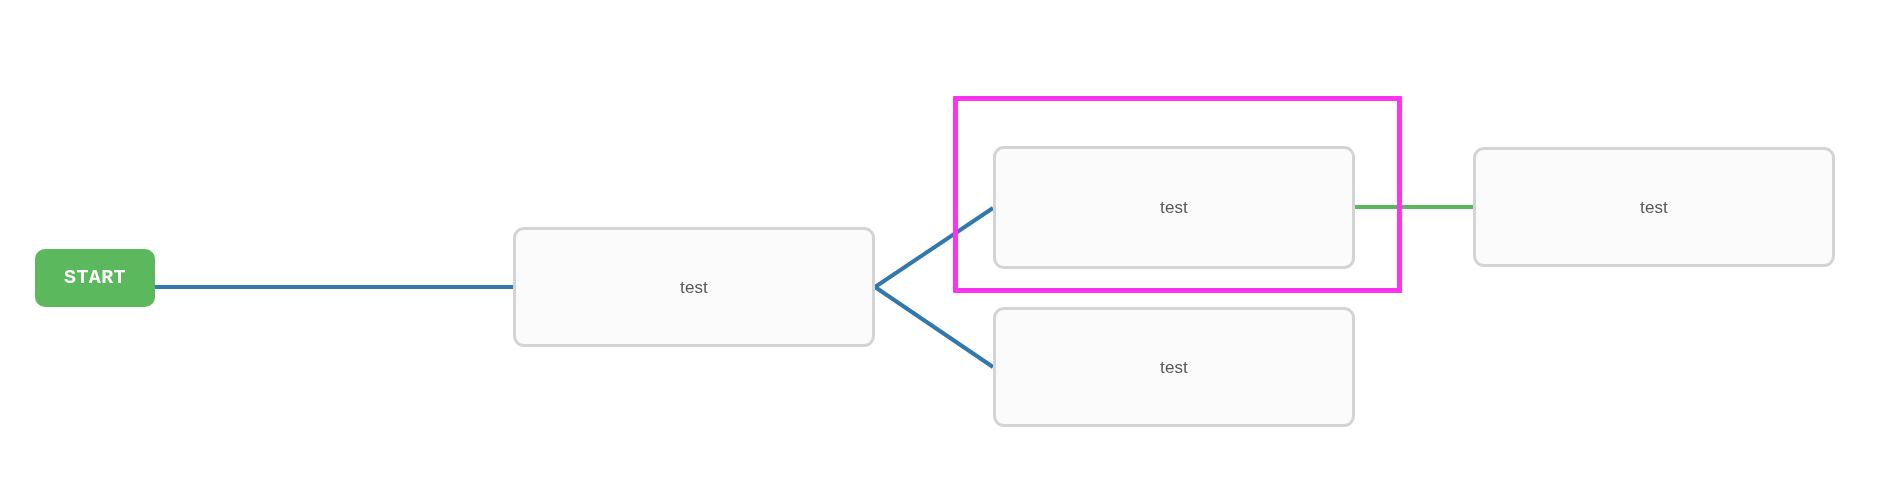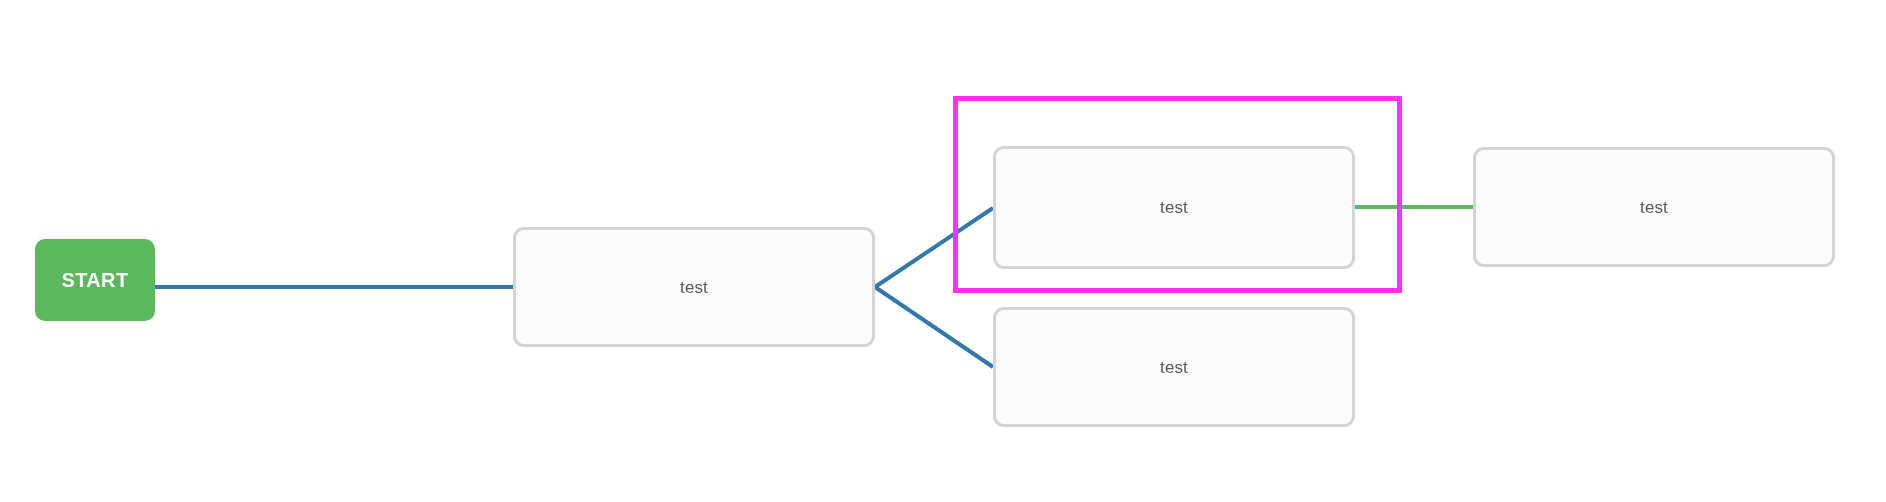--- a/index.html
+++ b/index.html
@@ -69,21 +69,21 @@
 
 <div id="canvas" style="width: 1886px; height: 502px; background: rgb(255, 255, 255);">
 
   <svg id="edge-layer" viewBox="0 0 1886 502" width="1886" height="502" xmlns="http://www.w3.org/2000/svg">
     <polyline fill="none" stroke-linecap="butt" stroke-linejoin="miter" points="155,287 513,287" stroke="#3179ad" stroke-width="4"></polyline>
     <polyline fill="none" stroke-linecap="butt" stroke-linejoin="miter" points="875,287 993,208" stroke="#3179ad" stroke-width="4"></polyline>
     <polyline fill="none" stroke-linecap="butt" stroke-linejoin="miter" points="875,287 993,367" stroke="#3179ad" stroke-width="4"></polyline>
     <polyline fill="none" stroke-linecap="butt" stroke-linejoin="miter" points="1355,207 1473,207" stroke="#5cb85c" stroke-width="4"></polyline>
   </svg>
 
-  <div class="node node-start" style="left: 35px; top: 239px; width: 120px; height: 82px;">
+  <div class="node node-start" style="left: 35px; top: 249px; width: 120px; height: 58px; font-family: Liberation Mono, monospace;">
     <span class="node-label">START</span>
   </div>
 
   <div class="node" style="left: 513px; top: 227px; width: 362px; height: 120px;">
     <span class="node-label">test</span>
   </div>
 
   <div class="node" style="left: 993px; top: 146px; width: 362px; height: 123px;">
     <span class="node-label">test</span>
   </div>

